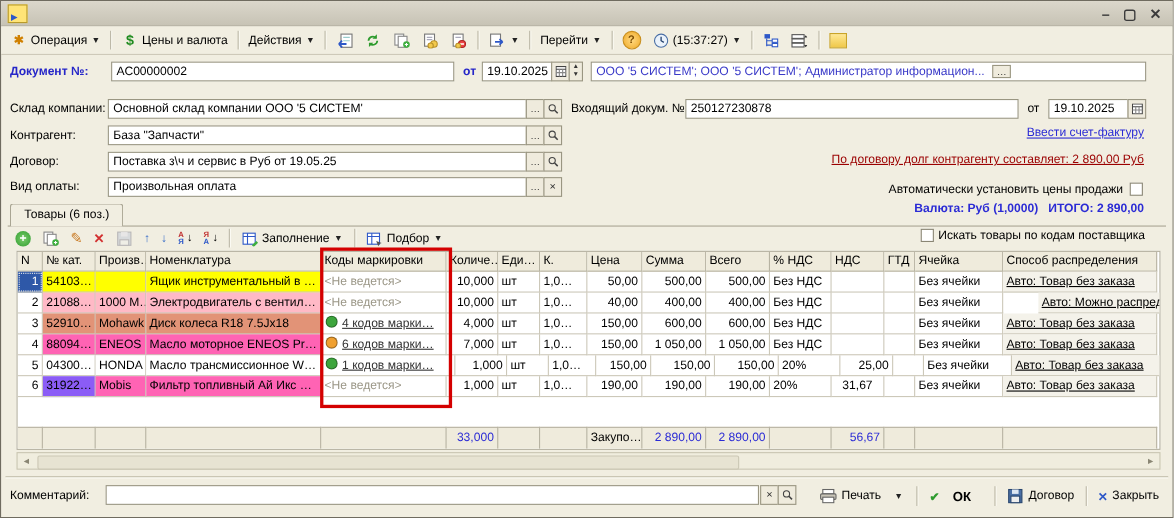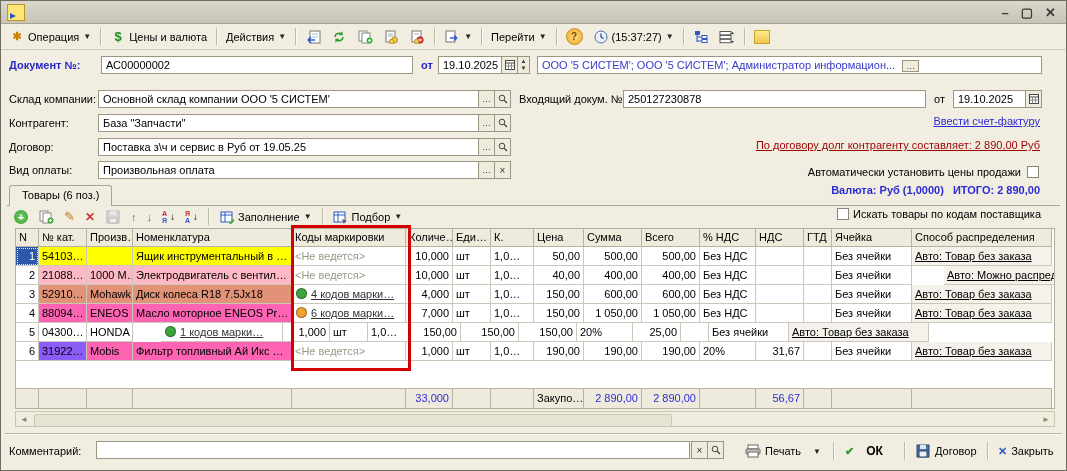--- a/index.html
+++ b/index.html
@@ -475,21 +475,22 @@
           <div class="c" style="width: 56px;">Без НДС</div>
           <div class="c" style="width: 48px; text-align: right;"></div>
           <div class="c" style="width: 28px;"></div>
           <div class="c" style="width: 80px;">Без ячейки</div>
           <div class="c method-cell" style="width: 140px;">Авто: Товар без заказа</div>
         </div>
         <div class="trow">
           <div class="c" style="width: 23px; text-align: right;">5</div>
           <div class="c" style="width: 48px; background: rgb(255, 255, 255);">04300…</div>
           <div class="c" style="width: 46px; background: rgb(255, 255, 255);">HONDA</div>
-          <div class="c" style="width: 122px; margin-left: 28px;"><span class="mark-dot" style="background: rgb(61, 165, 61);"></span><span class="mark-link">1 кодов марки…</span></div>
+          <div class="c" style="width: 159px; background: rgb(255, 255, 255);">Масло трансмиссионное W…</div>
+          <div class="c" style="width: 122px;"><span class="mark-dot" style="background: rgb(61, 165, 61);"></span><span class="mark-link">1 кодов марки…</span></div>
           <div class="c" style="width: 47px; text-align: right;">1,000</div>
           <div class="c" style="width: 38px;">шт</div>
           <div class="c" style="width: 43px;">1,0…</div>
           <div class="c" style="width: 50px; text-align: right;">150,00</div>
           <div class="c" style="width: 58px; text-align: right;">150,00</div>
           <div class="c" style="width: 58px; text-align: right;">150,00</div>
           <div class="c" style="width: 56px;">20%</div>
           <div class="c" style="width: 48px; text-align: right;">25,00</div>
           <div class="c" style="width: 28px;"></div>
           <div class="c" style="width: 80px;">Без ячейки</div>
@@ -501,21 +502,21 @@
           <div class="c" style="width: 46px; background: rgb(255, 99, 180);">Mobis</div>
           <div class="c" style="width: 159px; background: rgb(255, 99, 180);">Фильтр топливный Ай Икс …</div>
           <div class="c" style="width: 114px;"><span class="mark-none">&lt;Не ведется&gt;</span></div>
           <div class="c" style="width: 47px; text-align: right;">1,000</div>
           <div class="c" style="width: 38px;">шт</div>
           <div class="c" style="width: 43px;">1,0…</div>
           <div class="c" style="width: 50px; text-align: right;">190,00</div>
           <div class="c" style="width: 58px; text-align: right;">190,00</div>
           <div class="c" style="width: 58px; text-align: right;">190,00</div>
           <div class="c" style="width: 56px;">20%</div>
-          <div class="c" style="width: 48px; text-align: right;">31,67</div>
+          <div class="c" style="width: 48px; text-align: center;">31,67</div>
           <div class="c" style="width: 28px;"></div>
           <div class="c" style="width: 80px;">Без ячейки</div>
           <div class="c method-cell" style="width: 140px;">Авто: Товар без заказа</div>
         </div>
       </div>
     <div class="totrow" id="tfoot">
         <div class="tc" style="width: 23px;"></div>
         <div class="tc" style="width: 48px;"></div>
         <div class="tc" style="width: 46px;"></div>
         <div class="tc" style="width: 159px;"></div>

